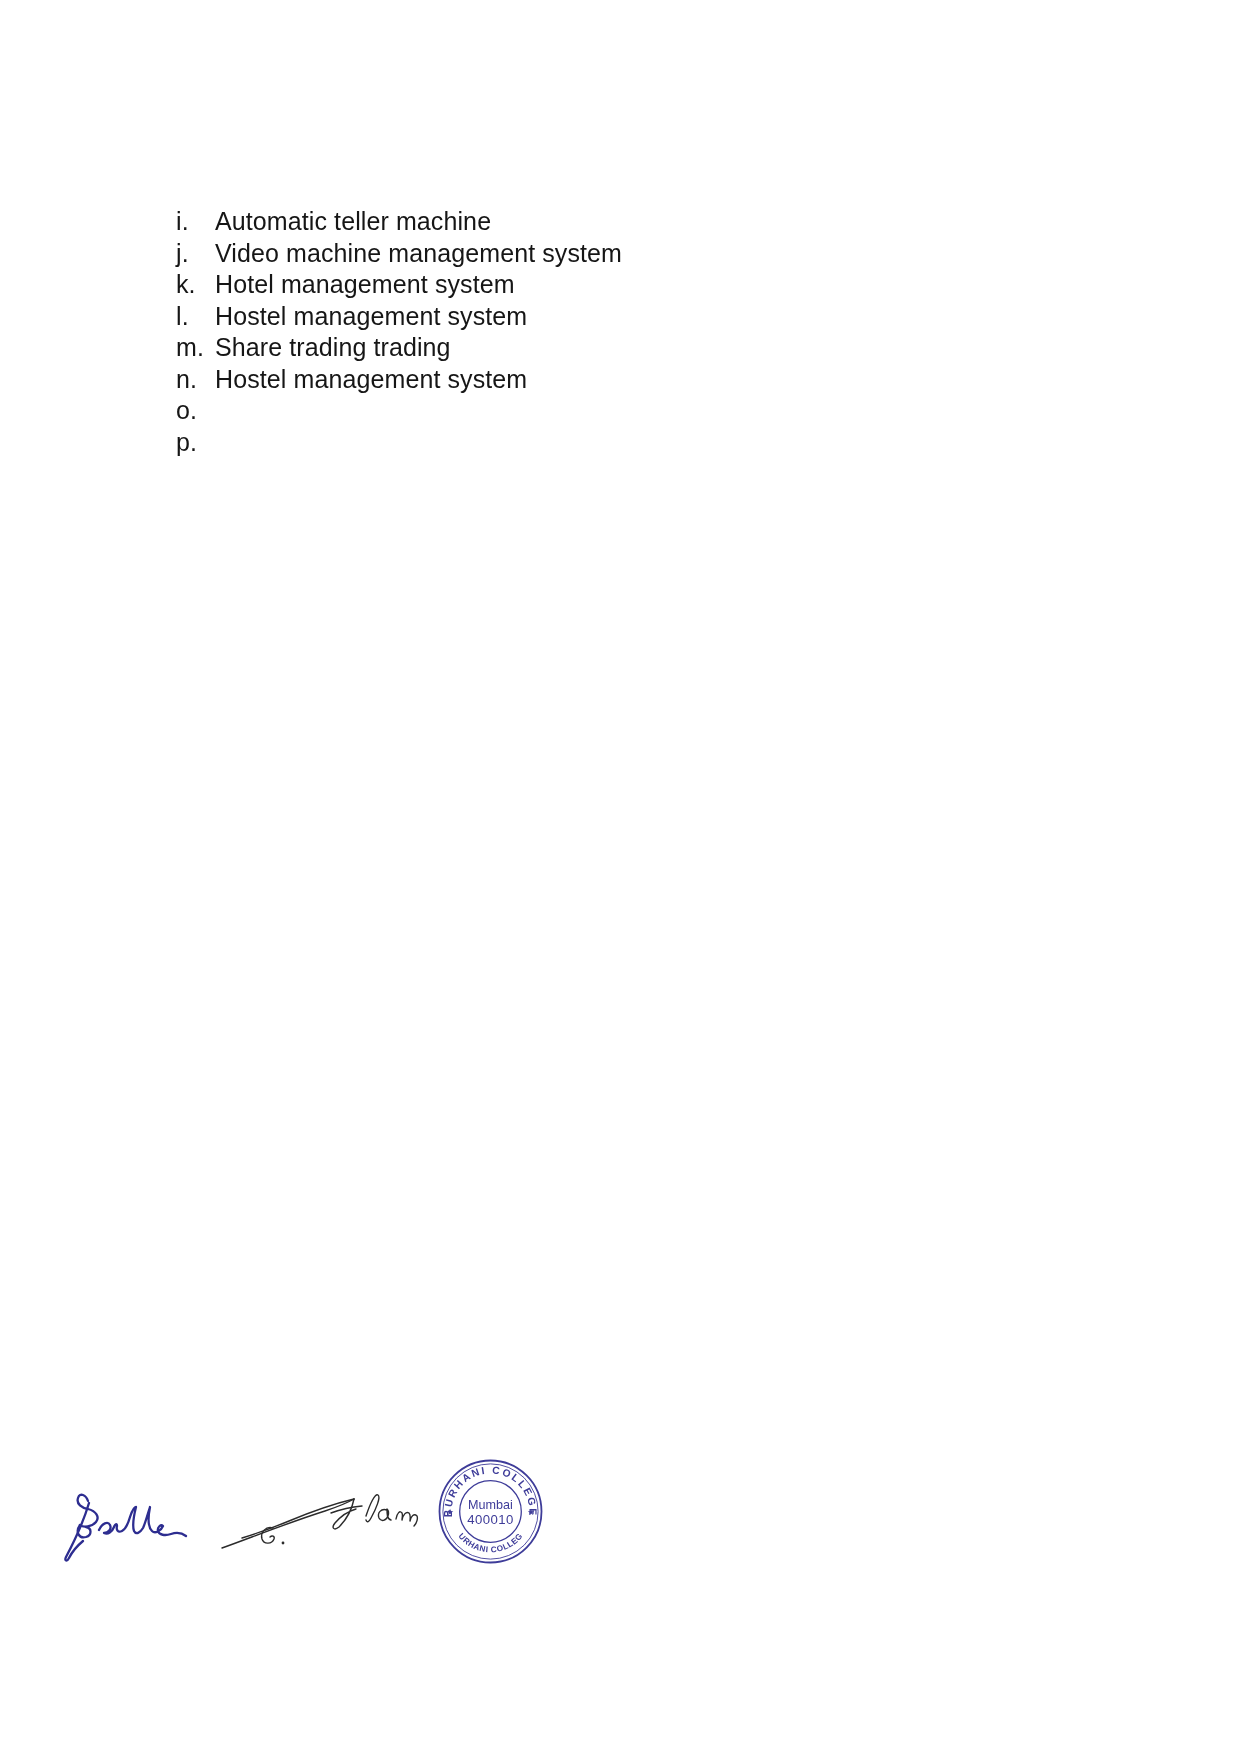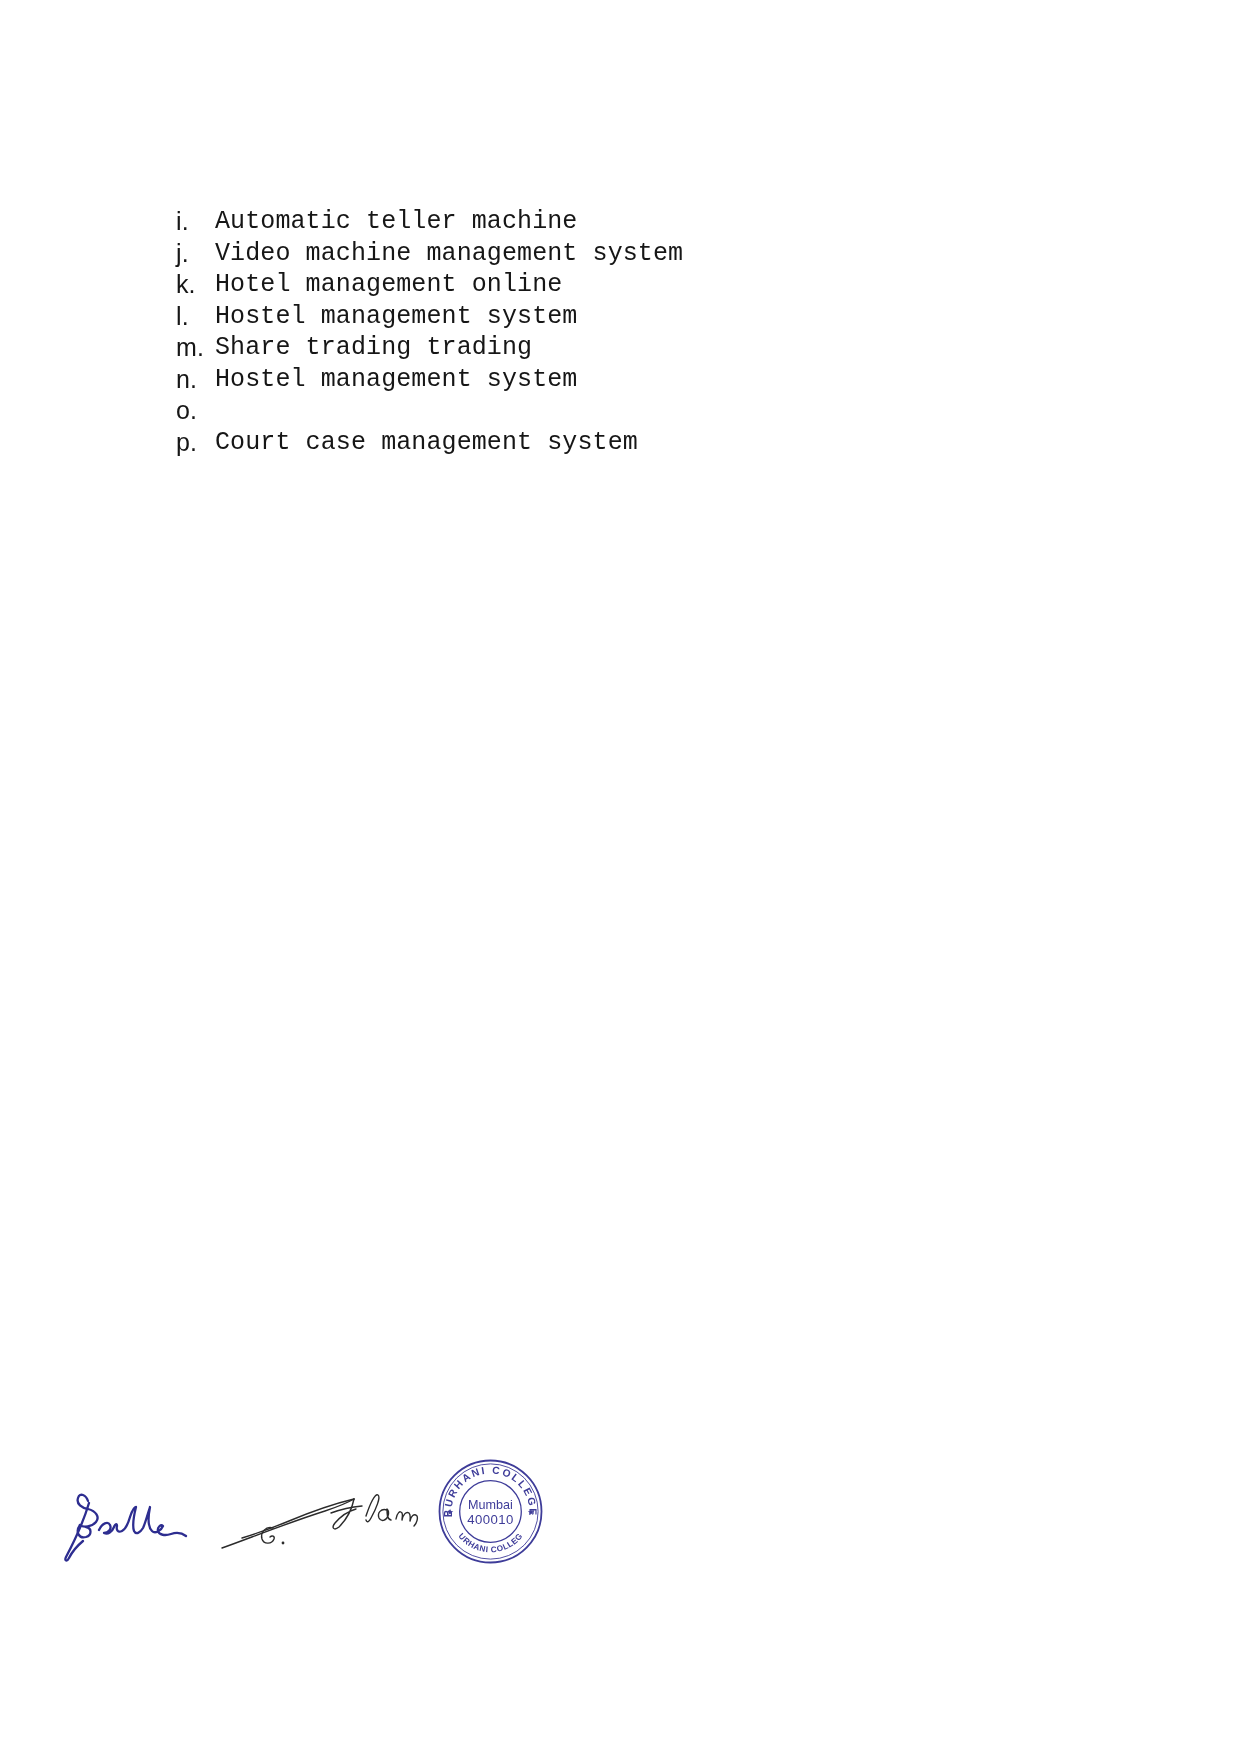--- a/index.html
+++ b/index.html
@@ -16,21 +16,21 @@
     position:absolute;
     left:176px;
     top:206px;
     font-size:25px;
     line-height:31.5px;
     color:#161616;
     letter-spacing:0.1px;
   }
   .list .row{display:flex;}
   .list .marker{flex:0 0 39px;width:39px;}
-  .list .label{white-space:nowrap;font-family:Liberation Mono, monospace;}
+  .list .label{white-space:nowrap;}
   
   .sig, .stamp{position:absolute;}
   .sig path{fill:none;}
   .ring-text{font-size:10.3px;letter-spacing:2.1px;font-weight:bold;}
   .ring-text-b{font-size:8.2px;letter-spacing:0.5px;font-weight:bold;}
   .star{font-size:8.5px;}
   .center1{font-size:12.6px;}
   .center2{font-size:13.2px;letter-spacing:0.4px;}
 </style>
 </head>
@@ -42,40 +42,39 @@
     <div class="row">
       <span class="marker">i.</span>
       <span class="label">Automatic teller machine</span>
     </div>
     <div class="row">
       <span class="marker">j.</span>
       <span class="label">Video machine management system</span>
     </div>
     <div class="row">
       <span class="marker">k.</span>
-      <span class="label">Hotel management online</span>
+      <span class="label">Hotel management system</span>
     </div>
     <div class="row">
       <span class="marker">l.</span>
       <span class="label">Hostel management system</span>
     </div>
     <div class="row">
       <span class="marker">m.</span>
       <span class="label">Share trading trading</span>
     </div>
     <div class="row">
       <span class="marker">n.</span>
       <span class="label">Hostel management system</span>
     </div>
     <div class="row">
       <span class="marker">o.</span>
     </div>
     <div class="row">
       <span class="marker">p.</span>
-      <span class="label">Court case management system</span>
     </div>
   </div>
 
   <svg class="sig" style="left:55px;top:1488px;" width="135" height="80" viewBox="0 0 135 80">
     <g stroke-width="2.3" stroke-linecap="round" stroke-linejoin="round" fill="none" stroke="#2d2d90">
       <path d="M33,13 C31,7 25,4 23,10 C21,16 27,20 33,21 C41,23 45,29 41,34 C37,39 28,40 25,37"></path>
       <path d="M25,37 C20,44 24,51 31,49 C37,47 37,40 31,39"></path>
       <path d="M34,15 C29,32 20,52 11,69 C9,73 12,74 14,70 C17,64 22,58 28,53"></path>
       <path d="M44,42 C47,35 53,33 55,37 C57,41 53,45 49,45 C53,47 57,44 59,39 C60,36 62,35 62,38 C61,42 63,45 67,43 C71,41 73,36 75,29 C77,23 79,19 81,19 C79,27 77,37 79,43 C81,47 85,45 88,40 C90,36 92,28 95,19 C93,29 93,39 97,43 C100,46 106,43 108,38 C106,36 102,39 103,43 C104,47 110,48 116,46 C122,44 127,45 131,48"></path>
     </g>

